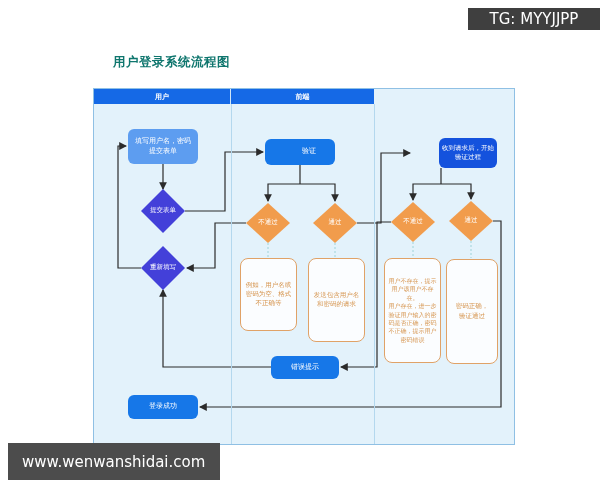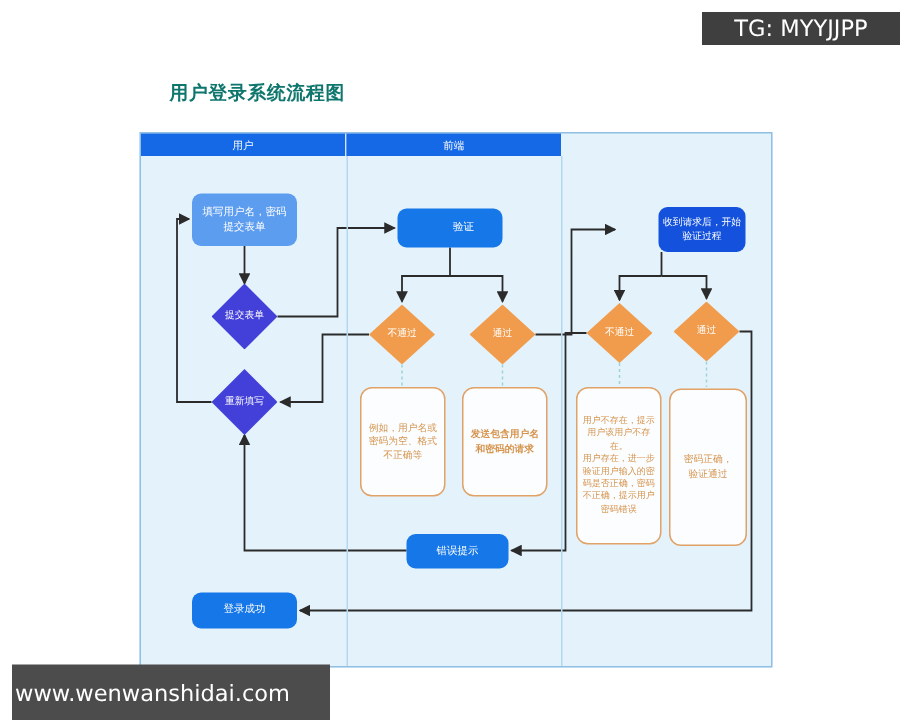--- a/index.html
+++ b/index.html
@@ -9,33 +9,33 @@
     font-family:"DejaVu Sans", sans-serif;
   }
   .badge-top {
     position:absolute; top:8px; right:0; width:132px; height:22px;
     background:#3f3f3f; color:#fff; font-size:15px;
     display:flex; align-items:center; justify-content:center;
   }
   .badge-bottom {
     position:absolute; left:8px; top:443px; width:212px; height:37px;
     background:#4c4c4c; color:#fff; font-size:15px;
-    display:flex; align-items:center; padding-left:2px; z-index:20;
+    display:flex; align-items:center; padding-left:14px; z-index:20;
   }
   .page-title {
     position:absolute; left:97px; top:54px; font-size:12.5px;
     font-weight:600; color:#0f766e; letter-spacing:0.5px;margin-left:16px;
   }
   .flow {
     position:absolute; left:93px; top:88px; width:422px; height:357px;
     border:1px solid #8fc0e4; background:#e3f2fb;
   }
   .lane-heads { position:absolute; top:0; left:0; width:100%; height:15px; display:flex; }
   .lane-head {
-    background:#1569e6; color:#fff; font-size:7px; font-weight:normal;
+    background:#1569e6; color:#fff; font-size:7px; font-weight:bold;
     display:flex; align-items:center; justify-content:center;
     border-right:1px solid #cfe6f7;
   }
   .lane-head:last-child { border-right:none; }
   .lh-1 { width:137px; } .lh-2 { width:143px; } .lh-3 { width:142px; }
   .lane-divider { position:absolute; top:15px; bottom:0; width:1px; background:#b4d8ee; }
   .ld-1 { left:137px; } .ld-2 { left:280px; }
   .edges { position:absolute; top:0; left:0; width:422px; height:357px; pointer-events:none; }
   .node {
     position:absolute; display:flex; align-items:center; justify-content:center;
@@ -114,21 +114,21 @@
   <div class="node diamond d-blue" style="left:47px; top:157px; width:44px; height:44px;">重新填写</div>
 
   <div class="node rect rect-blue" style="left:171px; top:50px; width:70px; height:26px;padding-left:20px;">验证</div>
 
   <div class="node diamond d-orange" style="left:152px; top:114px; width:44px; height:40px;">不通过</div>
 
   <div class="node diamond d-orange" style="left:219px; top:114px; width:44px; height:40px;">通过</div>
 
   <div class="note" style="left:146px; top:169px; width:57px; height:73px; font-size:6.5px;">例如，用户名或密码为空、格式不正确等</div>
 
-  <div class="note" style="left:214px; top:169px; width:57px; height:73px; font-size:6.5px;font-weight:bold;">发送包含用户名和密码的请求</div>
+  <div class="note" style="left:214px; top:169px; width:57px; height:84px; font-size:6.5px;">发送包含用户名和密码的请求</div>
 
   <div class="node rect rect-dark" style="left:318px; top:49px; width:58px; height:30px;">收到请求后，开始验证过程</div>
 
   <div class="node diamond d-orange" style="left:297px; top:113px; width:44px; height:40px;">不通过</div>
 
   <div class="node diamond d-orange" style="left:355px; top:112px; width:44px; height:40px;">通过</div>
 
   <div class="note" style="left:290px; top:169px; width:57px; height:105px;">用户不存在，提示用户该用户不存在。
 用户存在，进一步验证用户输入的密码是否正确，密码不正确，提示用户密码错误</div>
 

